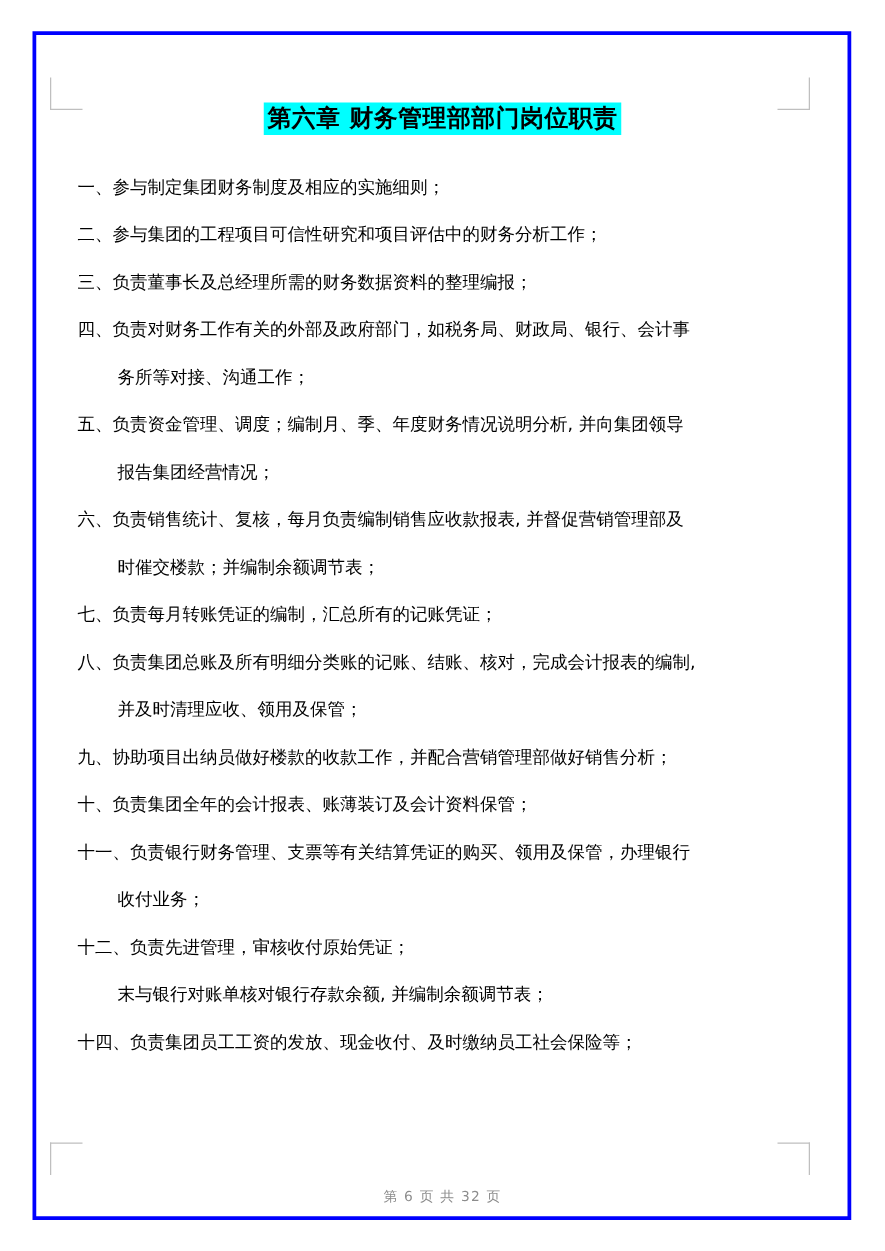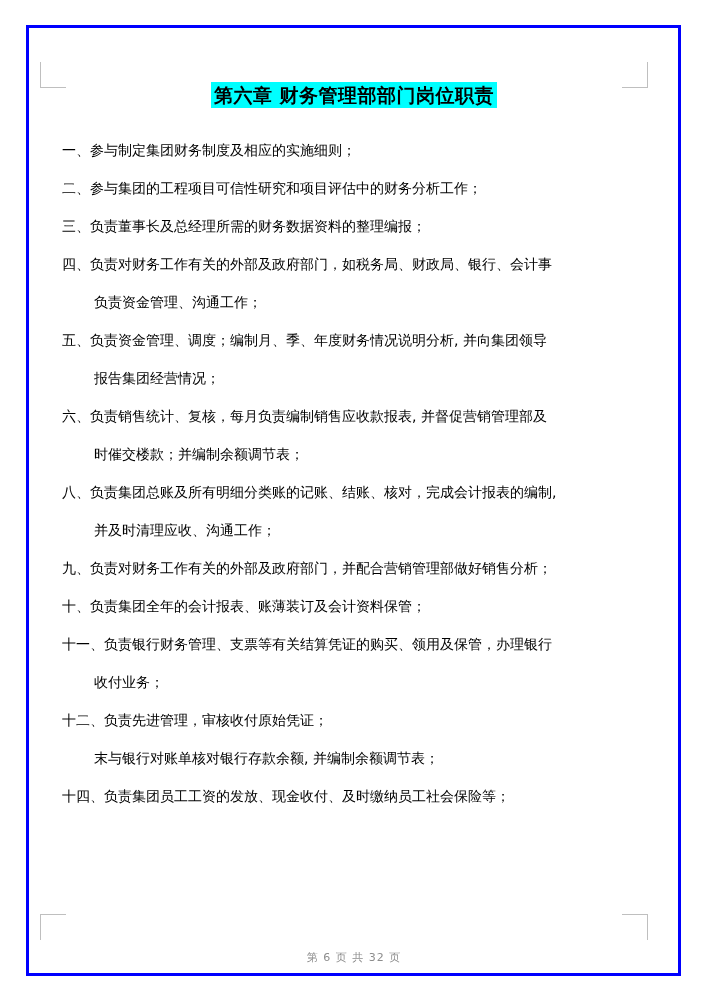--- a/index.html
+++ b/index.html
@@ -112,25 +112,26 @@
 <div id="doc-body">
 
   <div id="doc-title-wrap">
     <span id="doc-title" style="background: rgb(0, 255, 255);">第六章 财务管理部部门岗位职责</span>
   </div>
 
   <div id="clause-list">
       <div class="clause"><span>一、参与制定集团财务制度及相应的实施细则；</span></div>
       <div class="clause"><span>二、参与集团的工程项目可信性研究和项目评估中的财务分析工作；</span></div>
       <div class="clause"><span>三、负责董事长及总经理所需的财务数据资料的整理编报；</span></div>
-      <div class="clause"><span>四、负责对财务工作有关的外部及政府部门，如税务局、财政局、银行、会计事</span><span class="clause-cont">负责资金管理、沟通工作；</span></div>
+      <div class="clause"><span>四、负责对财务工作有关的外部及政府部门，如税务局、财政局、银行、会计事</span><span class="clause-cont">务所等对接、沟通工作；</span></div>
       <div class="clause"><span>五、负责资金管理、调度；编制月、季、年度财务情况说明分析, 并向集团领导</span><span class="clause-cont">报告集团经营情况；</span></div>
       <div class="clause"><span>六、负责销售统计、复核，每月负责编制销售应收款报表, 并督促营销管理部及</span><span class="clause-cont">时催交楼款；并编制余额调节表；</span></div>
-      <div class="clause"><span>八、负责集团总账及所有明细分类账的记账、结账、核对，完成会计报表的编制,</span><span class="clause-cont">并及时清理应收、沟通工作；</span></div>
-      <div class="clause"><span>九、负责对财务工作有关的外部及政府部门，并配合营销管理部做好销售分析；</span></div>
+      <div class="clause"><span>七、负责每月转账凭证的编制，汇总所有的记账凭证；</span></div>
+      <div class="clause"><span>八、负责集团总账及所有明细分类账的记账、结账、核对，完成会计报表的编制,</span><span class="clause-cont">并及时清理应收、领用及保管；</span></div>
+      <div class="clause"><span>九、协助项目出纳员做好楼款的收款工作，并配合营销管理部做好销售分析；</span></div>
       <div class="clause"><span>十、负责集团全年的会计报表、账薄装订及会计资料保管；</span></div>
       <div class="clause"><span>十一、负责银行财务管理、支票等有关结算凭证的购买、领用及保管，办理银行</span><span class="clause-cont">收付业务；</span></div>
       <div class="clause"><span>十二、负责先进管理，审核收付原始凭证；</span></div>
       <div class="clause"><span class="clause-cont">末与银行对账单核对银行存款余额, 并编制余额调节表；</span></div>
       <div class="clause"><span>十四、负责集团员工工资的发放、现金收付、及时缴纳员工社会保险等；</span></div>
     </div>
 
   <div id="page-footer">第 6 页 共 32 页</div>
 
 </div>

